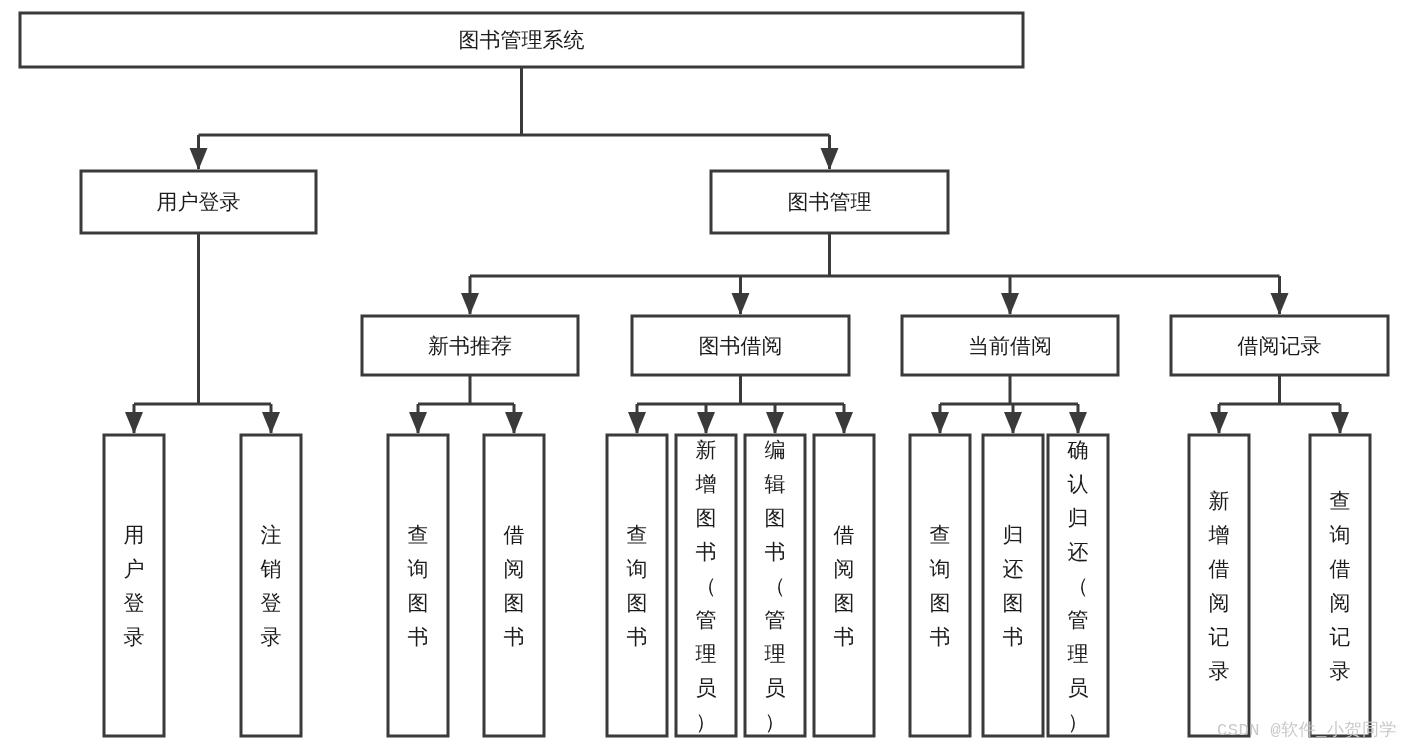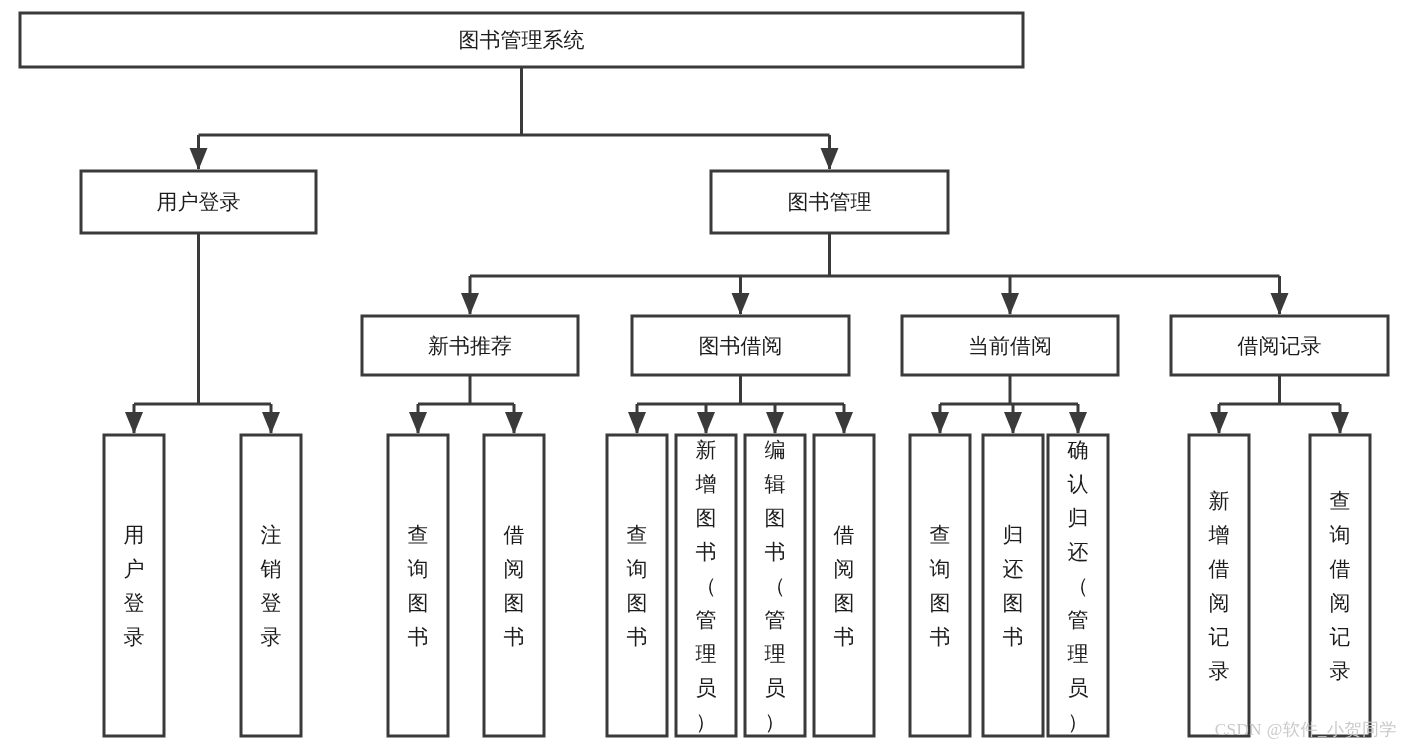--- a/index.html
+++ b/index.html
@@ -25,21 +25,21 @@
     fill:#1c1c1c;
     font-family:"DejaVu Sans","Liberation Sans",sans-serif;
     font-size:21px;
     text-anchor:middle;
   }
   .watermark{
     position:absolute;
     right:8px;bottom:6px;
     color:#c9c9c9;
     font-size:17px;
-    font-family:Liberation Serif, serif;
+    font-family:Liberation Mono, monospace;
     letter-spacing:0.5px;
     white-space:nowrap;
     pointer-events:none;
   }
 </style>
 </head>
 <body>
 
 <div id="diagram-root">
   <svg id="chart" viewBox="0 0 1405 747">

